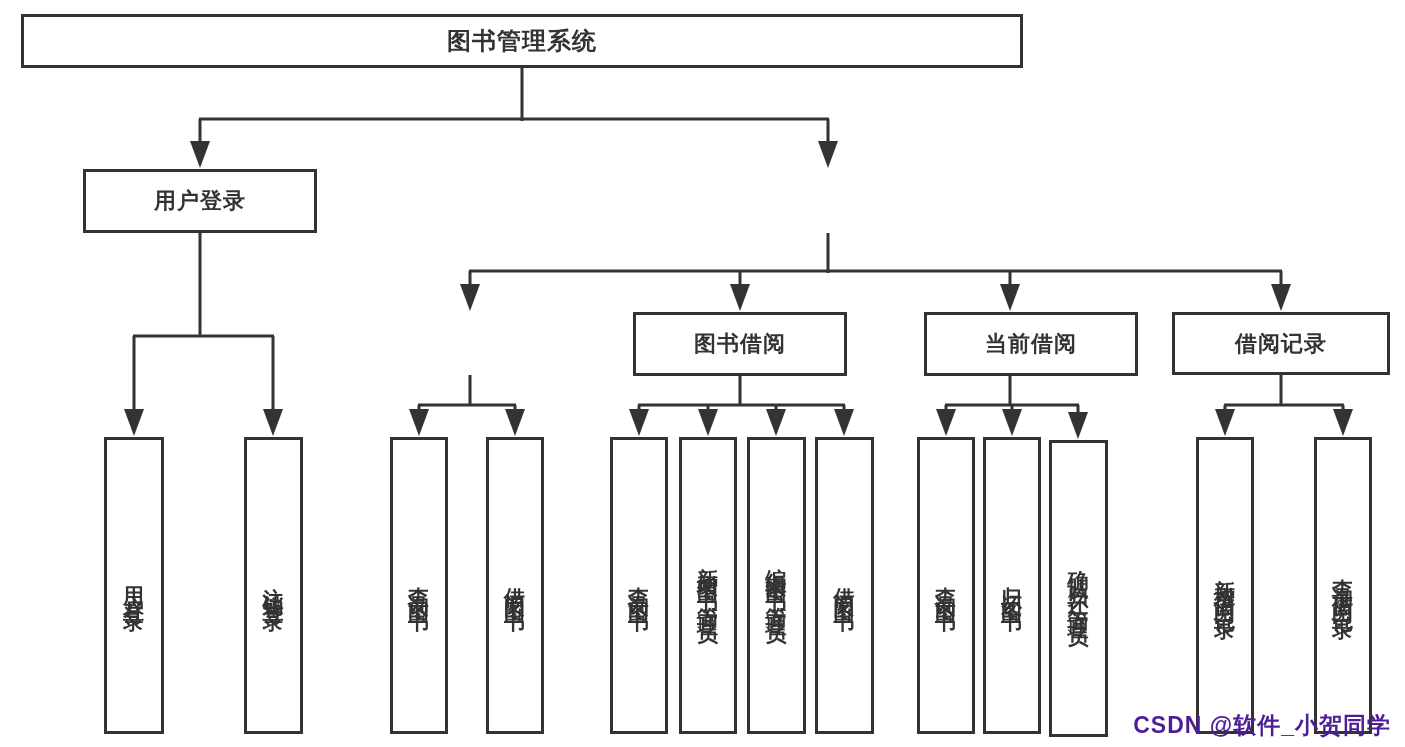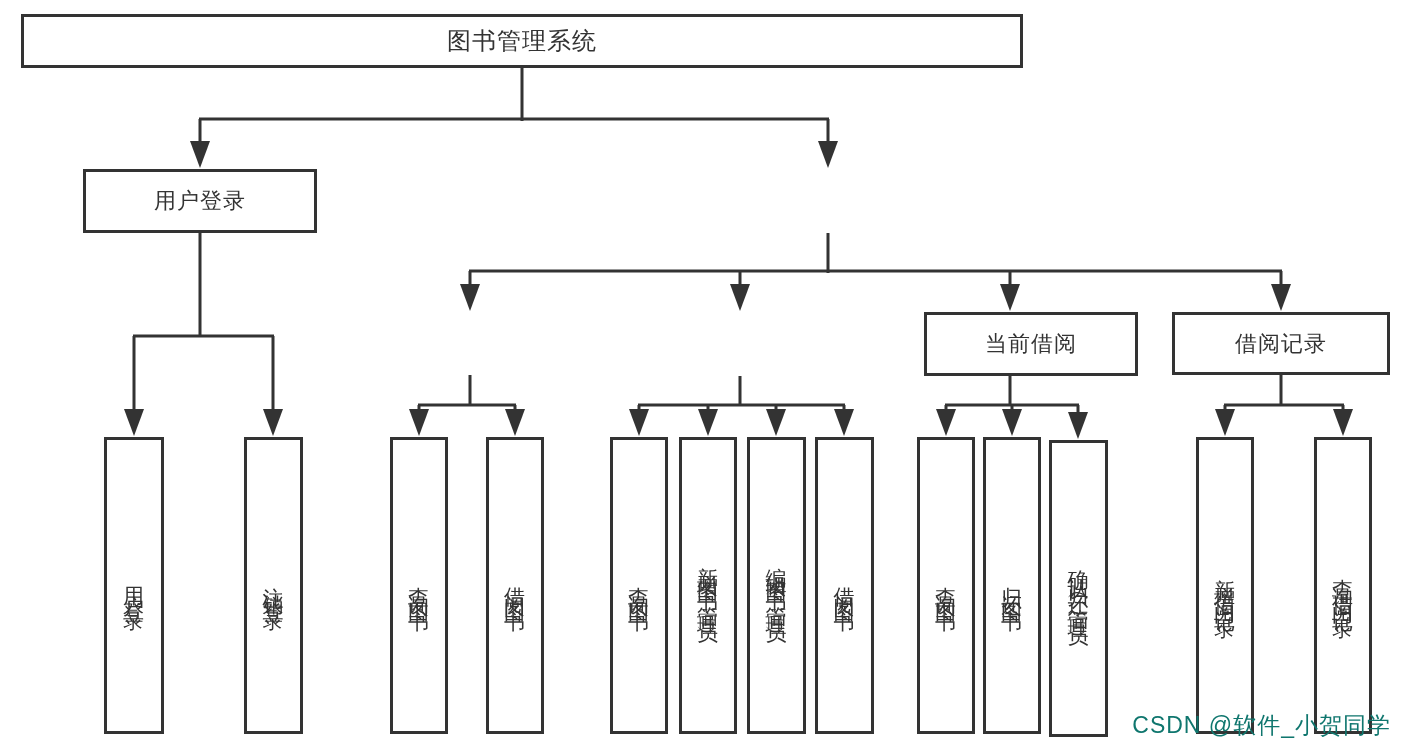--- a/index.html
+++ b/index.html
@@ -3,20 +3,21 @@
 <meta charset="utf-8">
 <style>
   html,body { margin:0; padding:0; background:#ffffff; }
   .canvas {
     position:relative;
     width:1405px; height:747px;
     background:#ffffff;
     font-family:"Liberation Sans", sans-serif;
     color:#333333;
     overflow:hidden;
+    font-weight:bold;
   }
   .lines-layer {
     position:absolute; left:0; top:0; width:1405px; height:747px;
     z-index:1;
   }
   .box {
     position:absolute;
     box-sizing:border-box;
     border:3px solid #333333;
     background:#ffffff;
@@ -32,21 +33,21 @@
     text-orientation:mixed;
     font-size:21px;
     letter-spacing:8px;
     line-height:1;
     white-space:nowrap;
   }
   .watermark {
     position:absolute;
     right:14px; bottom:6px;
     font-size:23px;
-    color:#0f766e;
+    color:#4c1d95;
     letter-spacing:1px;
     z-index:3;
     pointer-events:none;
   }
 </style>
 </head>
 <body>
 
 <div class="canvas">
 
@@ -84,20 +85,23 @@
   </svg>
 
   <div class="box h root" style="left:21px;top:14px;width:1002px;height:54px">
     <span>图书管理系统</span>
   </div>
 
   <div class="box h" style="left:83px;top:169px;width:234px;height:64px">
     <span>用户登录</span>
   </div>
 
+  <div class="box h" style="left:633px;top:312px;width:214px;height:64px">
+    <span>图书借阅</span>
+  </div>
   <div class="box h" style="left:924px;top:312px;width:214px;height:64px">
     <span>当前借阅</span>
   </div>
   <div class="box h" style="left:1172px;top:312px;width:218px;height:63px">
     <span>借阅记录</span>
   </div>
 
   <div class="box v" style="left:104px;top:437px;width:60px;height:297px">
     <span class="vtext">用户登录</span>
   </div>

